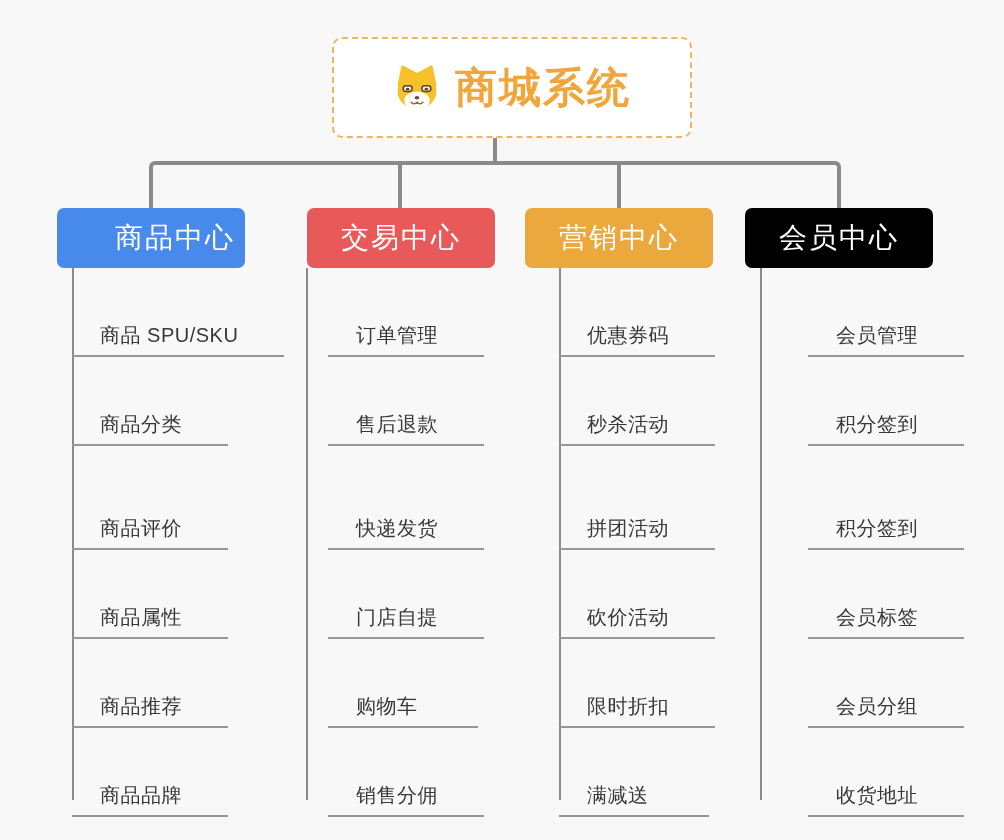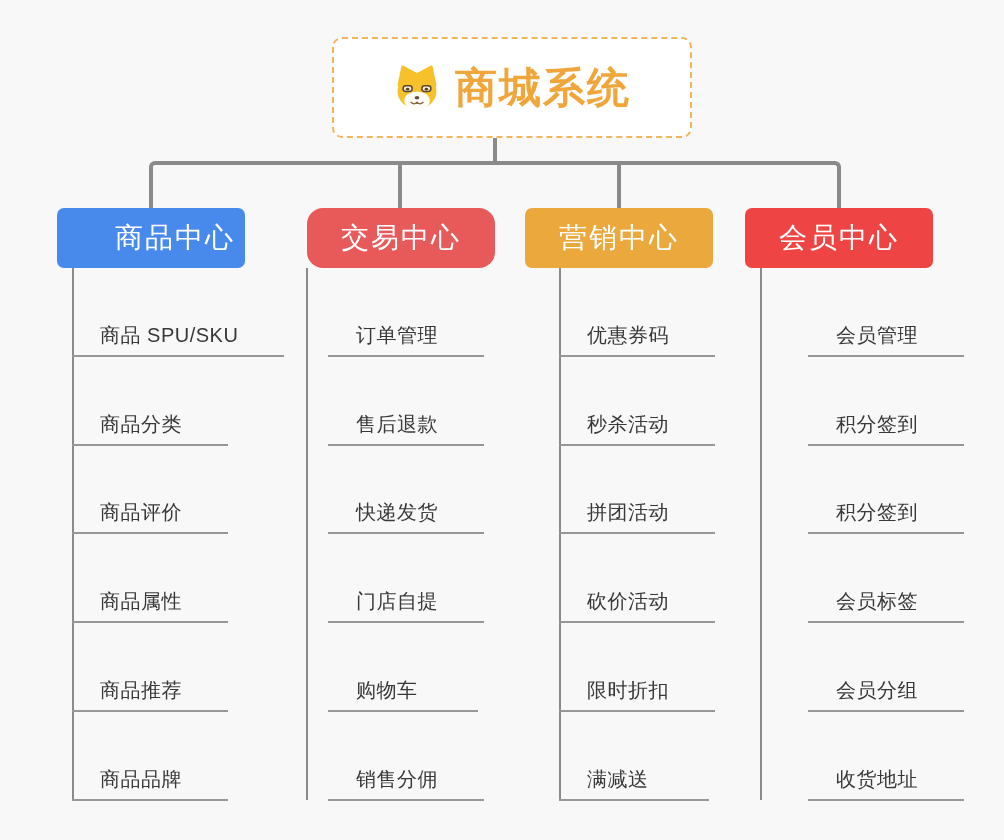--- a/index.html
+++ b/index.html
@@ -42,21 +42,21 @@
   .vline { position:absolute; left:0; top:0; width:2px; height:532px; background:#8a8a8a; }
   .leaf-item {
     position:relative; width:max-content; min-width:150px;
     border-bottom:2px solid #979797;
     display:flex; align-items:flex-end;
     padding:0 46px 6px 28px;
     font-size:20px; color:#383838; letter-spacing:0.5px; line-height:28px;
     height:89px;
   }
   .leaf-item:first-of-type { height:88px; }
-  .leaf-item:nth-of-type(4) { height:88px; }
+  .leaf-item:nth-of-type(4) { height:104px; }
 
   
   .dog-icon { width:48px; height:48px; display:block; }
 </style>
 </head>
 <body>
 
 <div class="canvas">
 
   <div class="connector stem"></div>
@@ -74,23 +74,23 @@
       <rect x="38.5" y="29" width="12" height="7.5" rx="3.6" fill="#fdf3d4" stroke="#5a4632" stroke-width="2"></rect>
       <ellipse cx="19.5" cy="33.6" rx="2.4" ry="1.8" fill="#5a4632"></ellipse>
       <ellipse cx="44.5" cy="33.6" rx="2.4" ry="1.8" fill="#5a4632"></ellipse>
       <ellipse cx="32" cy="45" rx="3.2" ry="2.4" fill="#6b5137"></ellipse>
       <path d="M24 51 Q28 55 32 51 Q36 55 40 51" fill="none" stroke="#8a6a3f" stroke-width="2" stroke-linecap="round"></path>
     </svg>
     <span class="root-title">商城系统</span>
   </div>
 
   <div class="branch-header bh-1" style="background-color: rgb(72, 137, 236);">商品中心</div>
-  <div class="branch-header bh-2" style="background-color: rgb(232, 90, 90); border-radius: 16px;">交易中心</div>
+  <div class="branch-header bh-2" style="background-color: rgb(232, 90, 90);">交易中心</div>
   <div class="branch-header bh-3" style="background-color: rgb(235, 168, 61);">营销中心</div>
-  <div class="branch-header bh-4" style="background-color: #ef4444;">会员中心</div>
+  <div class="branch-header bh-4" style="background-color: #000000;">会员中心</div>
 
   <div class="branch-column bc-1">
     <div class="vline"></div>
     <div class="leaf-item">商品 SPU/SKU</div>
     <div class="leaf-item">商品分类</div>
     <div class="leaf-item">商品评价</div>
     <div class="leaf-item">商品属性</div>
     <div class="leaf-item">商品推荐</div>
     <div class="leaf-item">商品品牌</div>
   </div>

